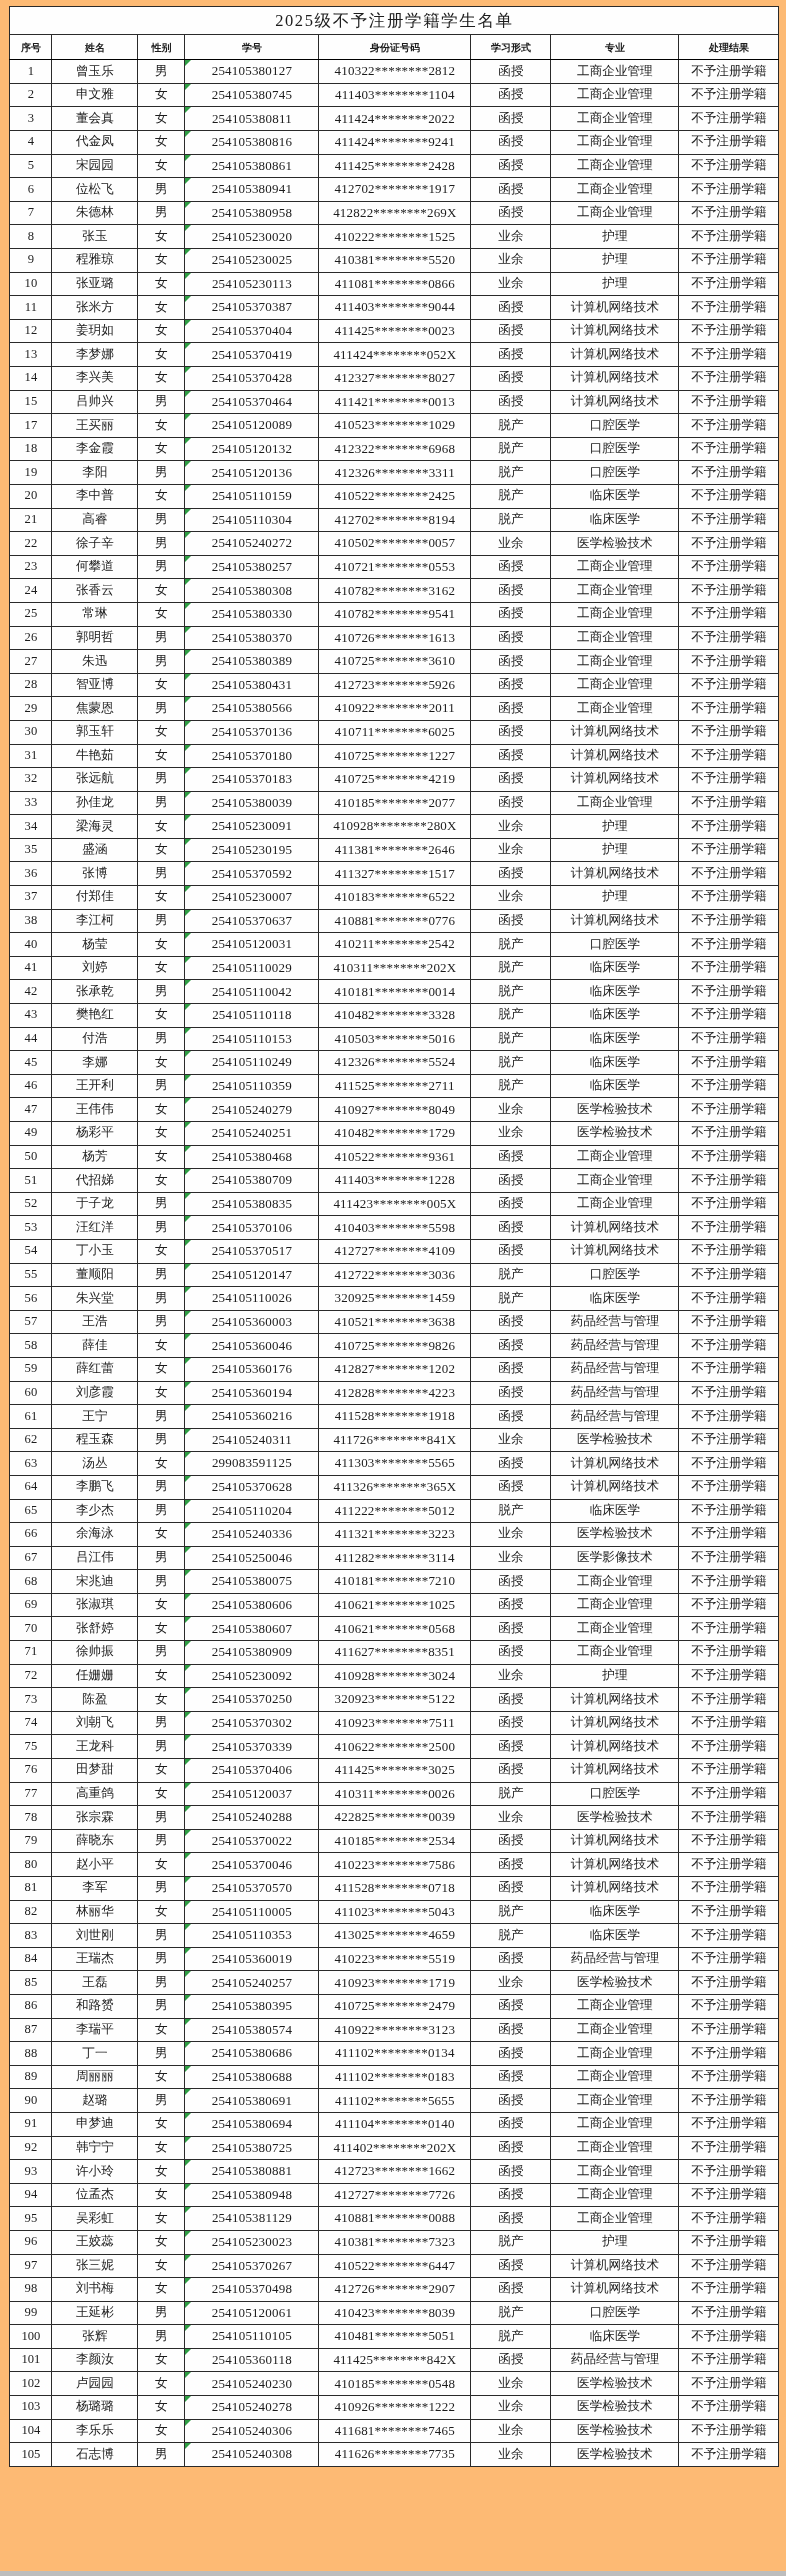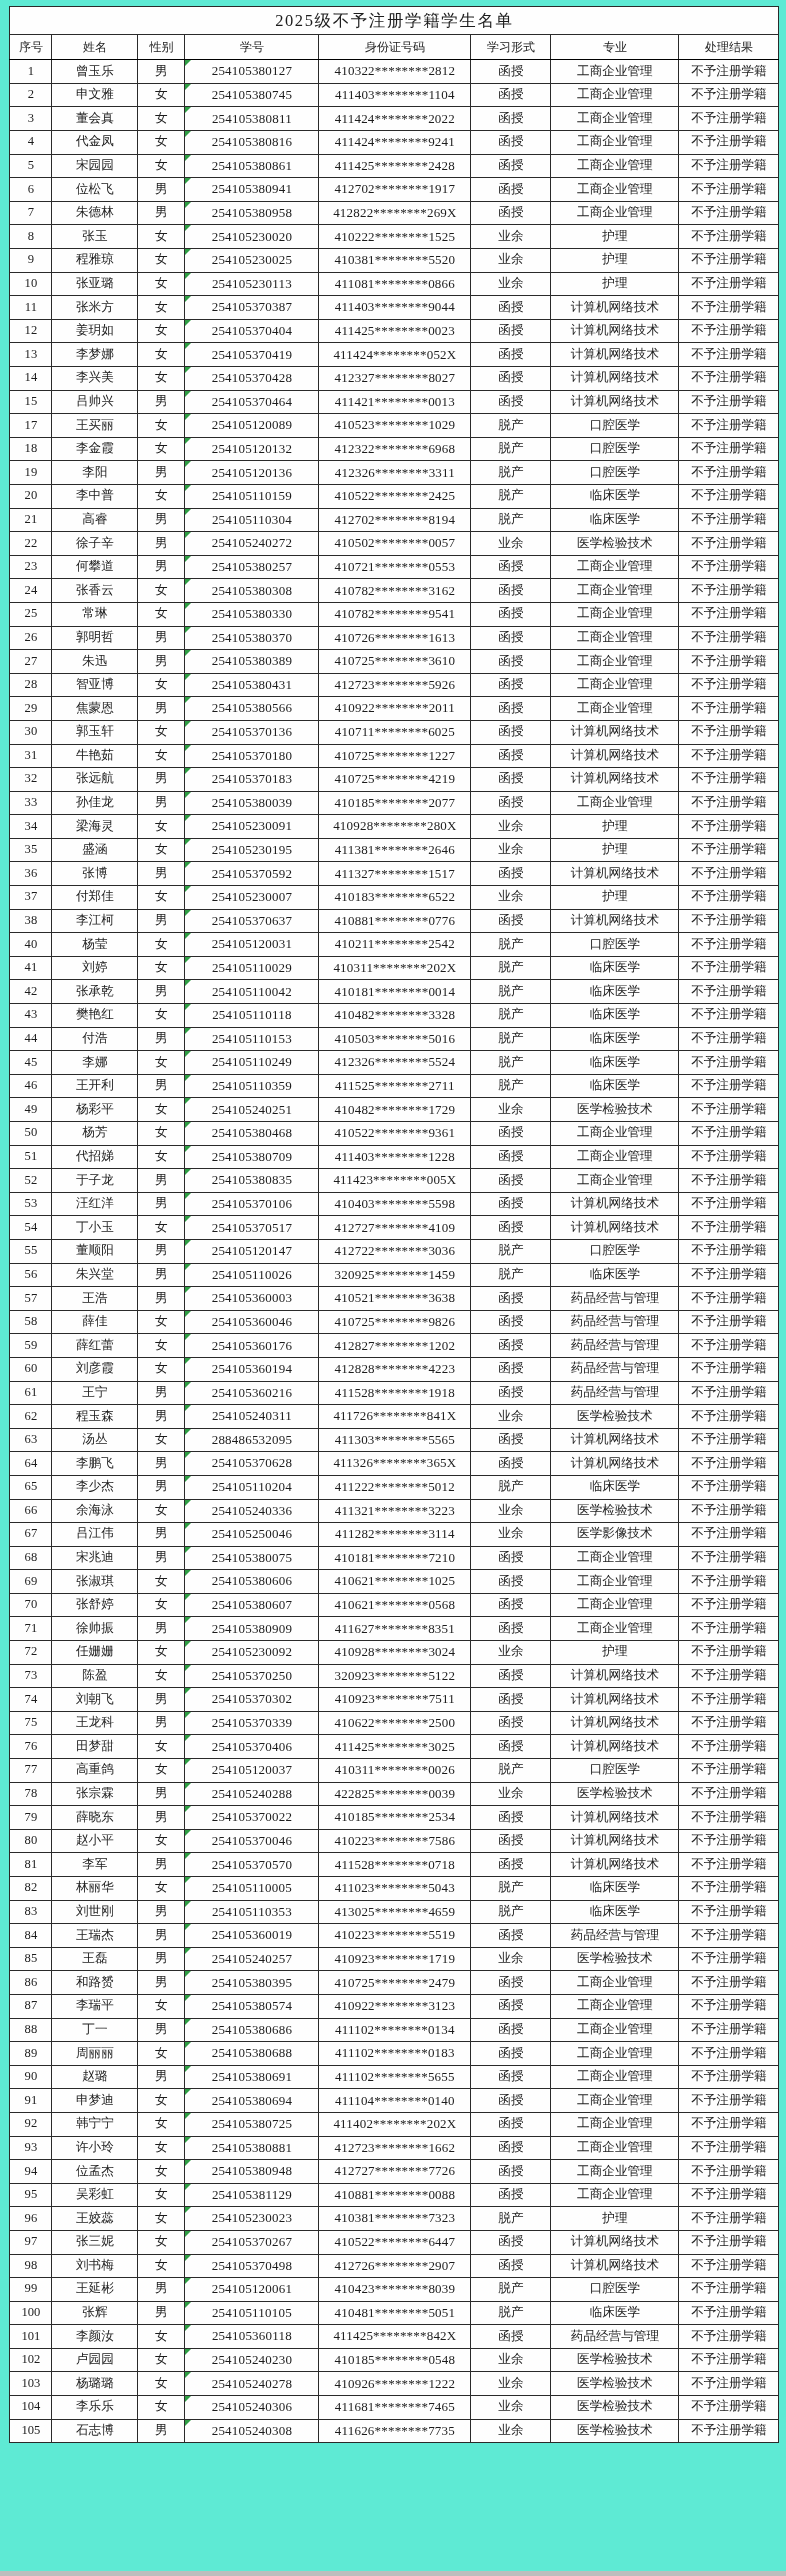--- a/index.html
+++ b/index.html
@@ -1,31 +1,31 @@
 <!DOCTYPE html>
 <html style="--triangle-color: #2f9e44;font-size:12.6px"><head>
 <meta charset="utf-8">
 <style>
   html,body{margin:0;padding:0;background:#ffffff;}
   body{font-family:"Liberation Serif","DejaVu Serif",serif;color:#1c1c1c;}
-  .page{width:786px;height:2576px;box-sizing:border-box;position:relative;background:#5eead4;padding:6.3px 7.9px 0 9.4px;}
+  .page{width:786px;height:2576px;box-sizing:border-box;position:relative;background:#fdba74;padding:6.3px 7.9px 0 9.4px;}
   table.roster{border-collapse:collapse;table-layout:fixed;width:769px;border:1.6px solid #000;}
   .roster th,.roster td{
     border:0.8px solid #2a2a2a;
     text-align:center;vertical-align:middle;
     padding:0 1.6px;height:23.6px;box-sizing:border-box;
     font-size:12.6px;line-height:1.1;
     overflow:hidden;white-space:nowrap;
     background:#fefefe;
   }
   .roster .title-cell{
     height:28px;font-size:16.5px;letter-spacing:1.6px;font-weight:400;
     border-bottom:0.8px solid #2a2a2a;
   }
-  .roster thead th.col-h{font-size:12px;font-weight:400;border-bottom:1.6px solid #000;height:25px;}
+  .roster thead th.col-h{font-size:10px;font-weight:700;border-bottom:1.6px solid #000;height:25px;}
   .roster td.c-index{font-size:12.6px;}
   .roster td.c-student-id,.roster td.c-id-number{font-size:13px;letter-spacing:0.2px;}
   .roster td.c-student-id{position:relative;}
   
   .roster td.c-student-id::before{
     content:"";position:absolute;top:0;left:0;width:0;height:0;
     border-top:6.3px solid var(--triangle-color,#2f9e44);
     border-right:6.3px solid transparent;
   }
   .bottom-strip{position:absolute;left:0;bottom:0;width:786px;height:4.7px;background:#bdbdbd;}
@@ -495,20 +495,30 @@
           <td class="c-index">46</td>
           <td class="c-name">王开利</td>
           <td class="c-gender">男</td>
           <td class="c-student-id">254105110359</td>
           <td class="c-id-number">411525********2711</td>
           <td class="c-study-form">脱产</td>
           <td class="c-major">临床医学</td>
           <td class="c-result">不予注册学籍</td>
         </tr>
         <tr>
+          <td class="c-index">47</td>
+          <td class="c-name">王伟伟</td>
+          <td class="c-gender">女</td>
+          <td class="c-student-id">254105240279</td>
+          <td class="c-id-number">410927********8049</td>
+          <td class="c-study-form">业余</td>
+          <td class="c-major">医学检验技术</td>
+          <td class="c-result">不予注册学籍</td>
+        </tr>
+        <tr>
           <td class="c-index">49</td>
           <td class="c-name">杨彩平</td>
           <td class="c-gender">女</td>
           <td class="c-student-id">254105240251</td>
           <td class="c-id-number">410482********1729</td>
           <td class="c-study-form">业余</td>
           <td class="c-major">医学检验技术</td>
           <td class="c-result">不予注册学籍</td>
         </tr>
         <tr>
@@ -638,21 +648,21 @@
           <td class="c-student-id">254105240311</td>
           <td class="c-id-number">411726********841X</td>
           <td class="c-study-form">业余</td>
           <td class="c-major">医学检验技术</td>
           <td class="c-result">不予注册学籍</td>
         </tr>
         <tr>
           <td class="c-index">63</td>
           <td class="c-name">汤丛</td>
           <td class="c-gender">女</td>
-          <td class="c-student-id">288486532095</td>
+          <td class="c-student-id">299083591125</td>
           <td class="c-id-number">411303********5565</td>
           <td class="c-study-form">函授</td>
           <td class="c-major">计算机网络技术</td>
           <td class="c-result">不予注册学籍</td>
         </tr>
         <tr>
           <td class="c-index">64</td>
           <td class="c-name">李鹏飞</td>
           <td class="c-gender">男</td>
           <td class="c-student-id">254105370628</td>

